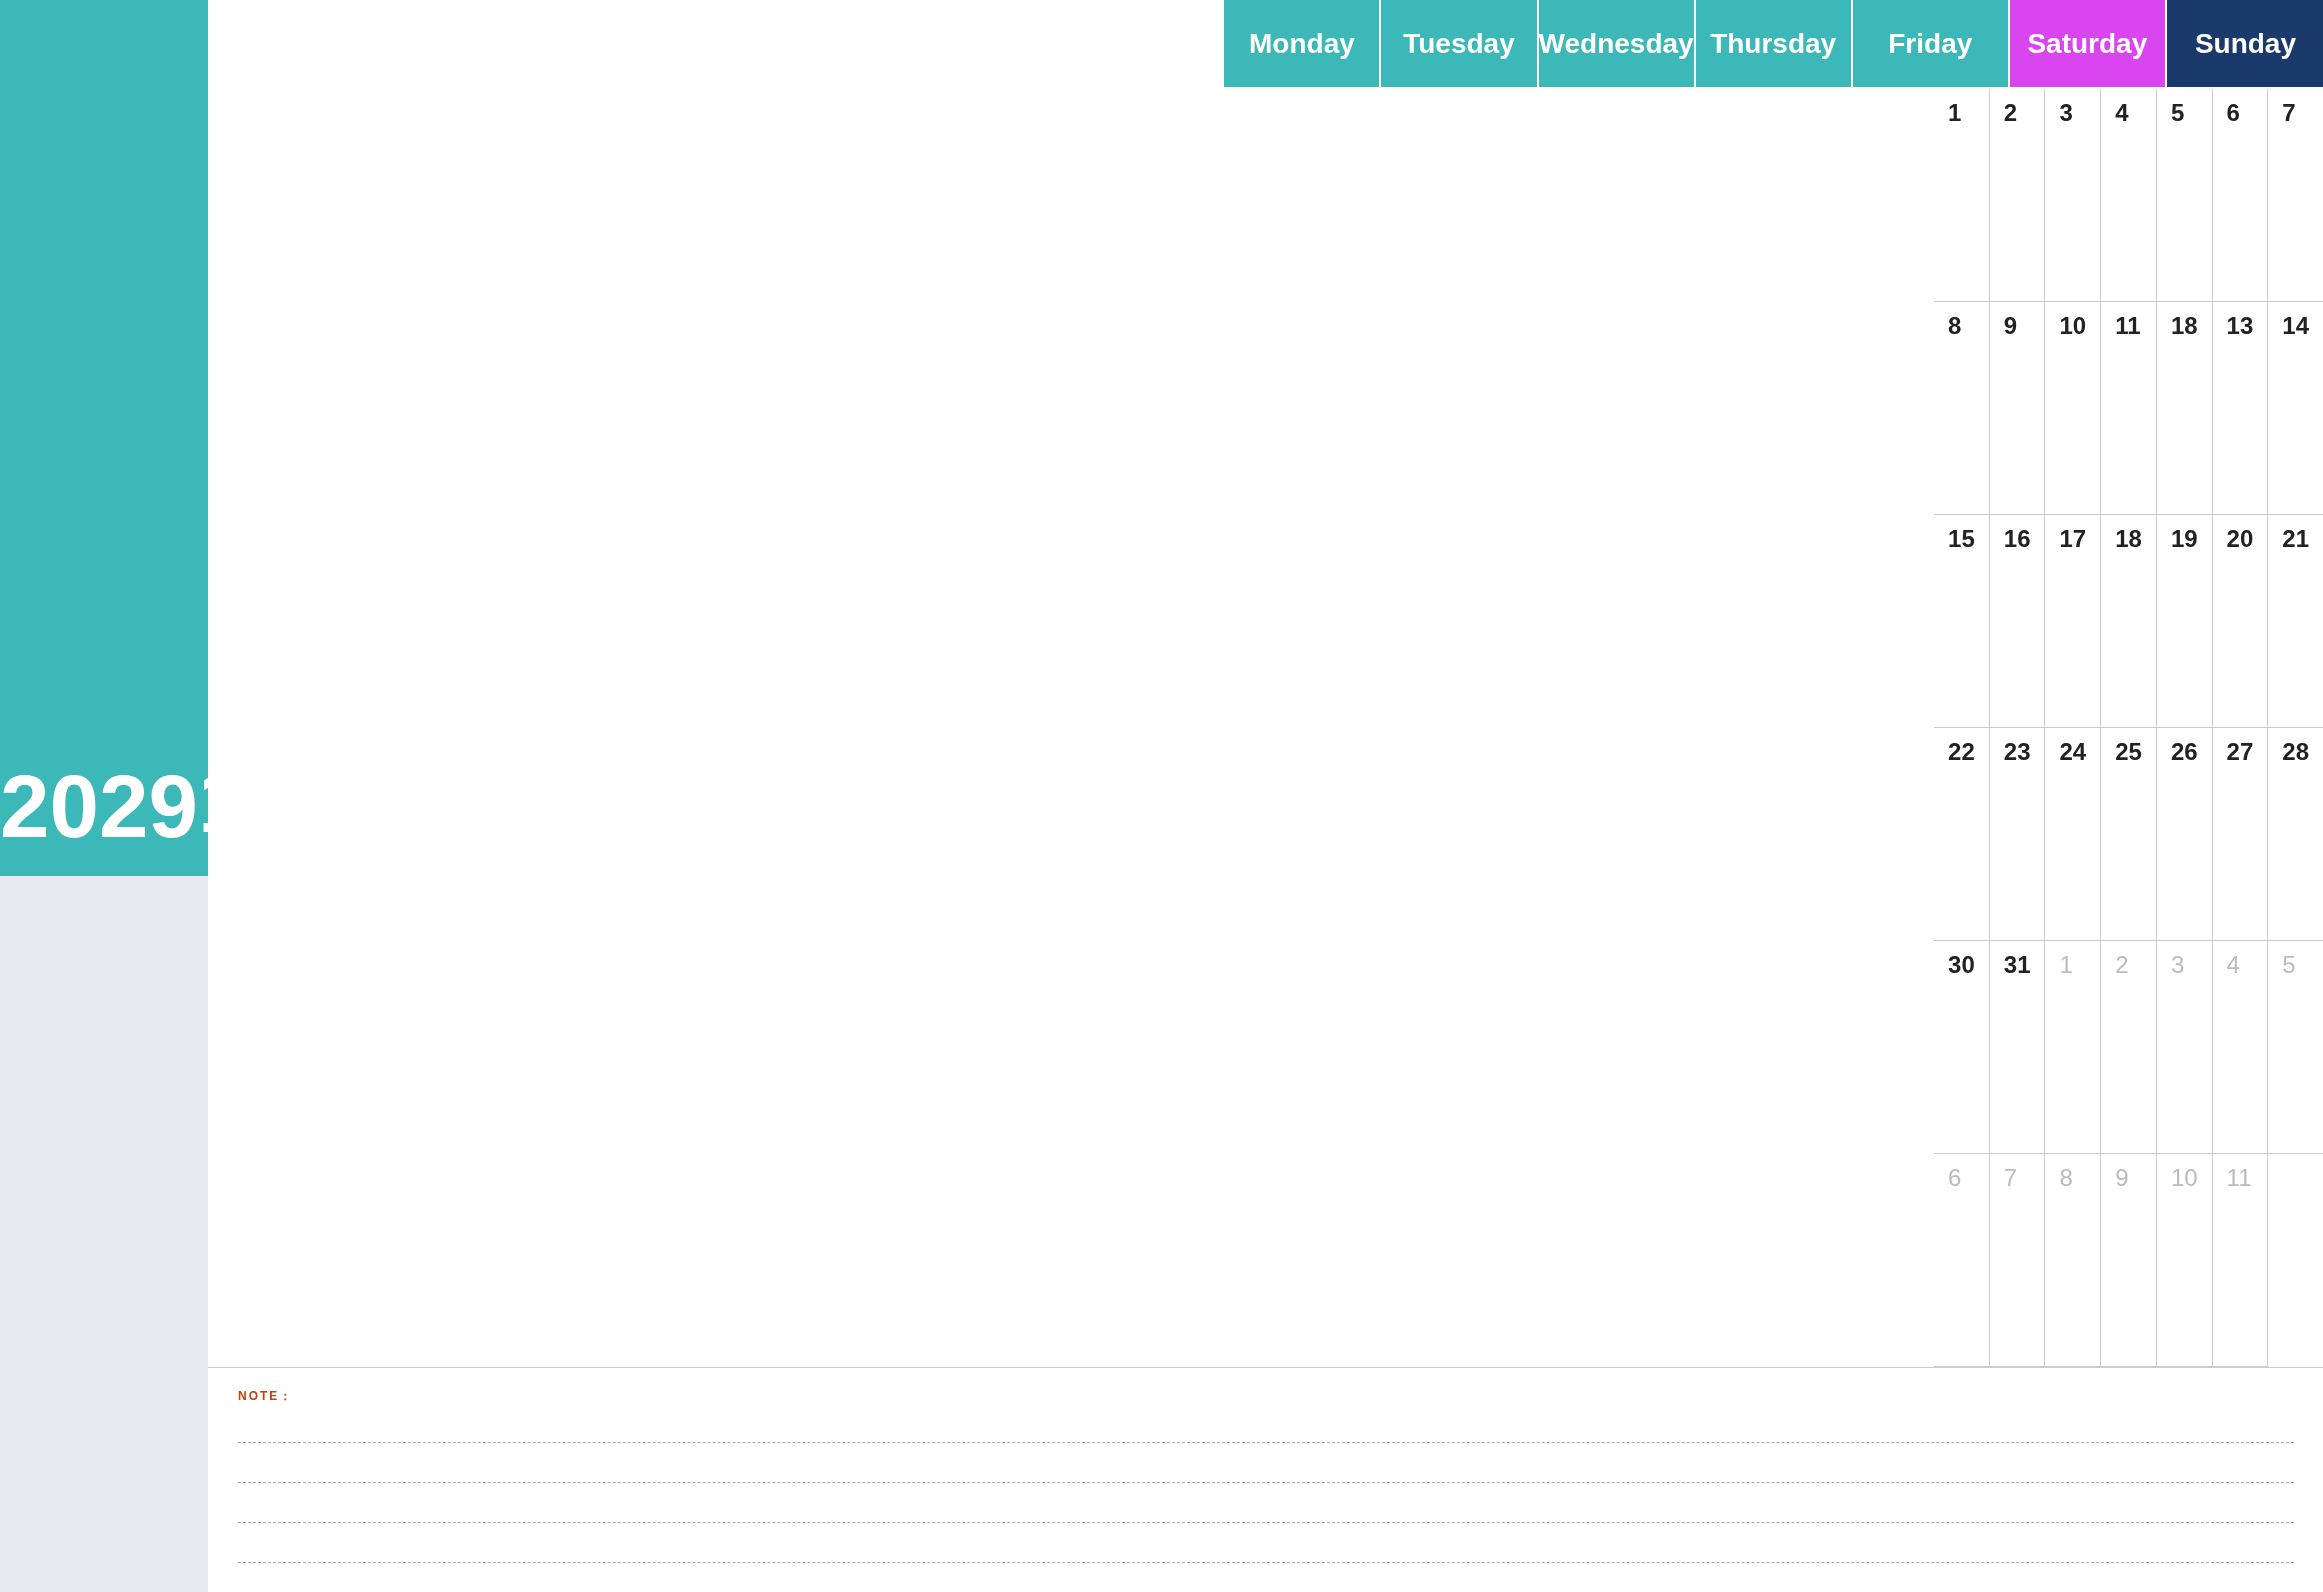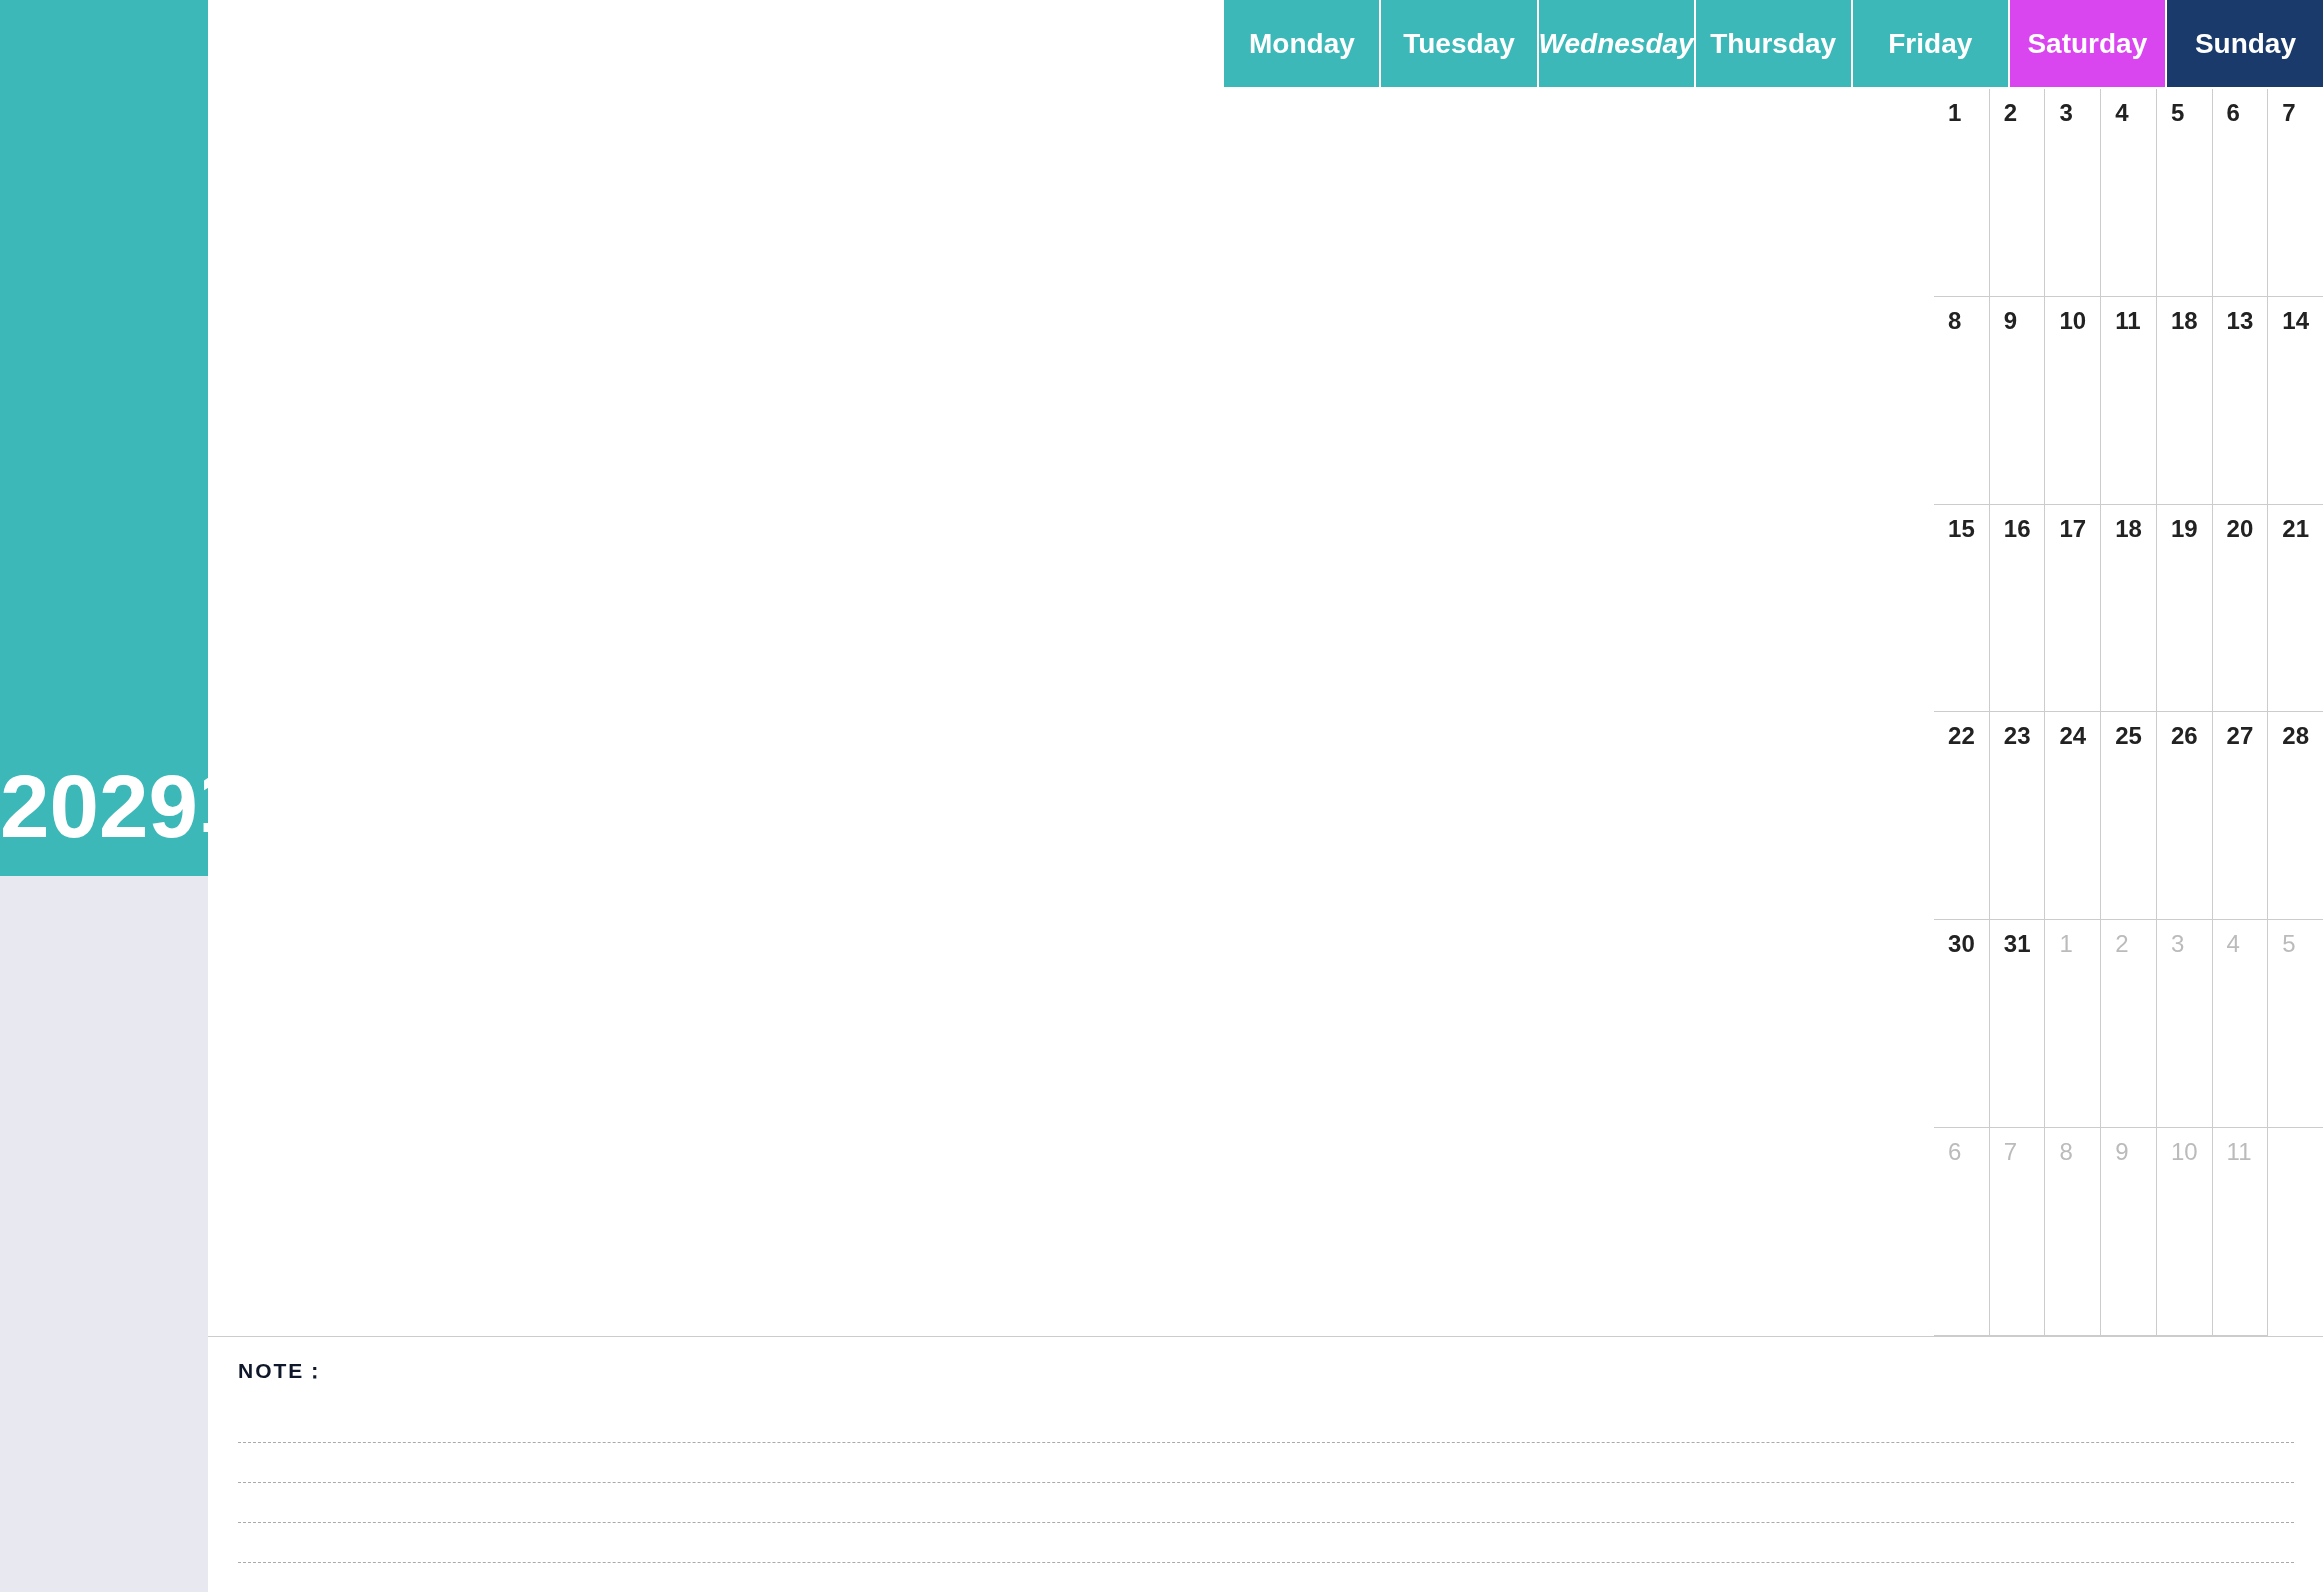--- a/index.html
+++ b/index.html
@@ -78,21 +78,21 @@
       justify-content: center;
       font-size: 28px;
       font-weight: 700;
       color: white;
       border-right: 2px solid white;
       border-bottom: 2px solid white;
     }
 
     .header-cell.mon { background: #3cb8b8; }
     .header-cell.tue { background: #3cb8b8; }
-    .header-cell.wed { background: #3cb8b8; font-style: italic; }
+    .header-cell.wed { background: #3cb8b8; }
     .header-cell.thu { background: #3cb8b8; }
     .header-cell.fri { background: #3cb8b8; }
     .header-cell.sat { background: #d946ef; }
     .header-cell.sun { background: #1a3a6b; }
 
     .header-cell:last-child {
       border-right: none;
     }
 
     .days-grid {
@@ -126,25 +126,25 @@
       font-weight: 400;
     }
 
     .notes-section {
       padding: 20px 30px 30px 30px;
       background: white;
       border-top: 1px solid #cccccc;
     }
 
     .note-label {
-      font-size: 21px;
+      font-size: 12px;
       font-weight: 700;
-      color: #0f172a;
+      color: #c2410c;
       letter-spacing: 2px;
-      margin-bottom: 20px;
+      margin-bottom: 0;
     }
 
     .note-line {
       border: none;
       border-bottom: 1px dashed #aaaaaa;
       height: 38px;
       width: 100%;
       display: block;
     }
 

